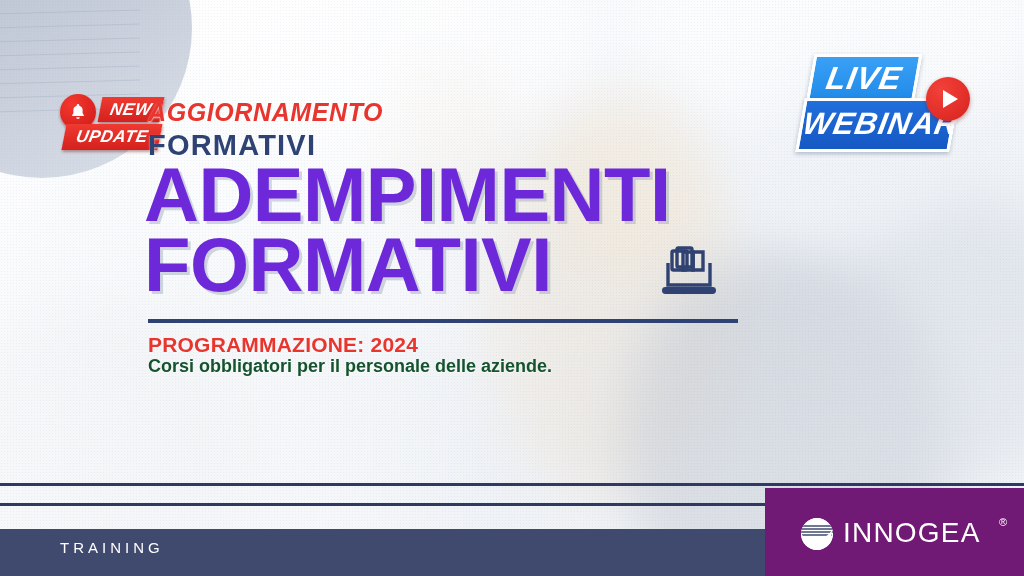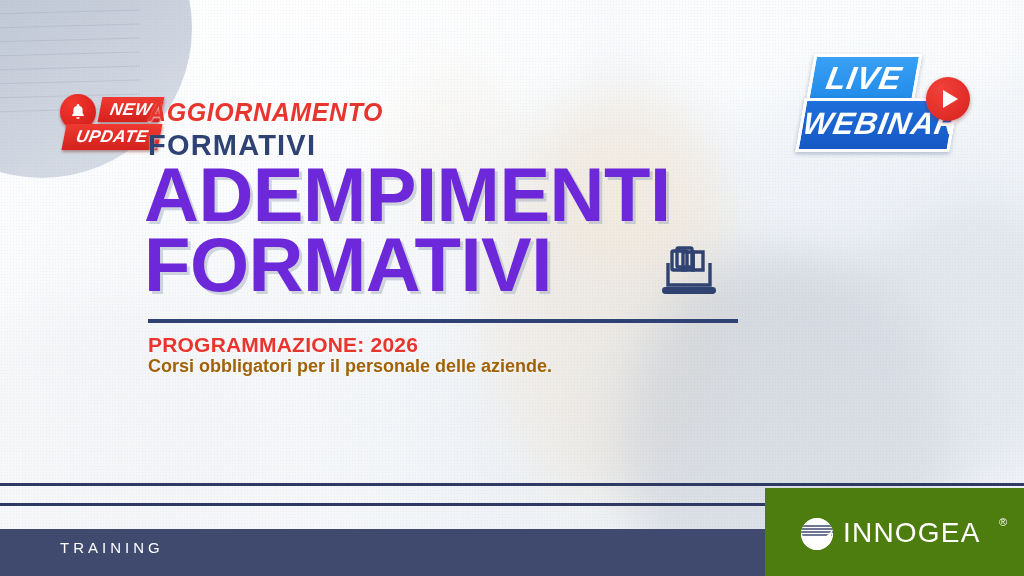--- a/index.html
+++ b/index.html
@@ -113,21 +113,21 @@
     position:absolute;left:148px;top:319px;width:590px;height:4px;
     background:#2e4374;
   }
   .prog{
     position:absolute;left:148px;top:333px;
     font-size:21px;font-weight:bold;letter-spacing:.2px;color:#e8352e;
     text-shadow:0 1px 2px rgba(255,255,255,.8);
   }
   .desc{
     position:absolute;left:148px;top:356px;
-    font-size:18px;font-weight:bold;color:#a16207;
+    font-size:18px;font-weight:bold;color:#14532d;
     text-shadow:0 1px 2px rgba(255,255,255,.8);
   }
 
   
   .webinar{position:absolute;left:800px;top:50px;width:180px;height:108px;}
   .wb{
     position:absolute;color:#fff;font-weight:bold;font-style:italic;
     text-align:center;letter-spacing:1px;
     border:3px solid #ffffff;
     transform:skewX(-10deg);
@@ -156,21 +156,21 @@
   .line-a{position:absolute;left:0;top:483px;width:1024px;height:3px;background:#2e3a63;}
   .line-b{position:absolute;left:0;top:503px;width:1024px;height:3px;background:#2e3a63;}
   .footbar{
     position:absolute;left:0;top:529px;width:1024px;height:47px;background:#3f4a6e;
   }
   .foot-label{
     position:absolute;left:60px;top:539px;
     font-size:15px;font-weight:normal;letter-spacing:4px;color:#ffffff;
   }
   .logo-panel{
-    position:absolute;left:765px;top:488px;width:259px;height:88px;background:#4d7c0f;
+    position:absolute;left:765px;top:488px;width:259px;height:88px;background:#701a75;
   }
   .logo-mark{
     position:absolute;left:36px;top:30px;width:32px;height:32px;border-radius:50%;
     background:#ffffff;overflow:hidden;
   }
   .logo-text{
     position:absolute;left:78px;top:29px;
     font-size:28px;letter-spacing:1.2px;color:#ffffff;font-weight:normal;
   }
   .logo-reg{
@@ -240,21 +240,21 @@
       <rect x="22" y="5" width="15" height="19" rx="1.5"></rect>
       <path d="M28 9 h10 v18 h-10 z"></path>
       <path d="M38 9 h10 v18 h-10 z"></path>
       <path d="M38 9 v18"></path>
       <path d="M13 20 v22 h42 v-22"></path>
     </g>
     <rect x="7" y="44" width="54" height="7" rx="3.4" fill="#2f4271"></rect>
   </svg>
 
   <div class="rule"></div>
-  <div class="prog">PROGRAMMAZIONE: 2026</div>
+  <div class="prog">PROGRAMMAZIONE: 2024</div>
   <div class="desc">Corsi obbligatori per il personale delle aziende.</div>
 
   <div class="webinar">
     <div class="wb live">LIVE</div>
     <div class="wb webn">WEBINAR</div>
     <div class="playbtn">
       <div class="tri"></div>
     </div>
   </div>
 

